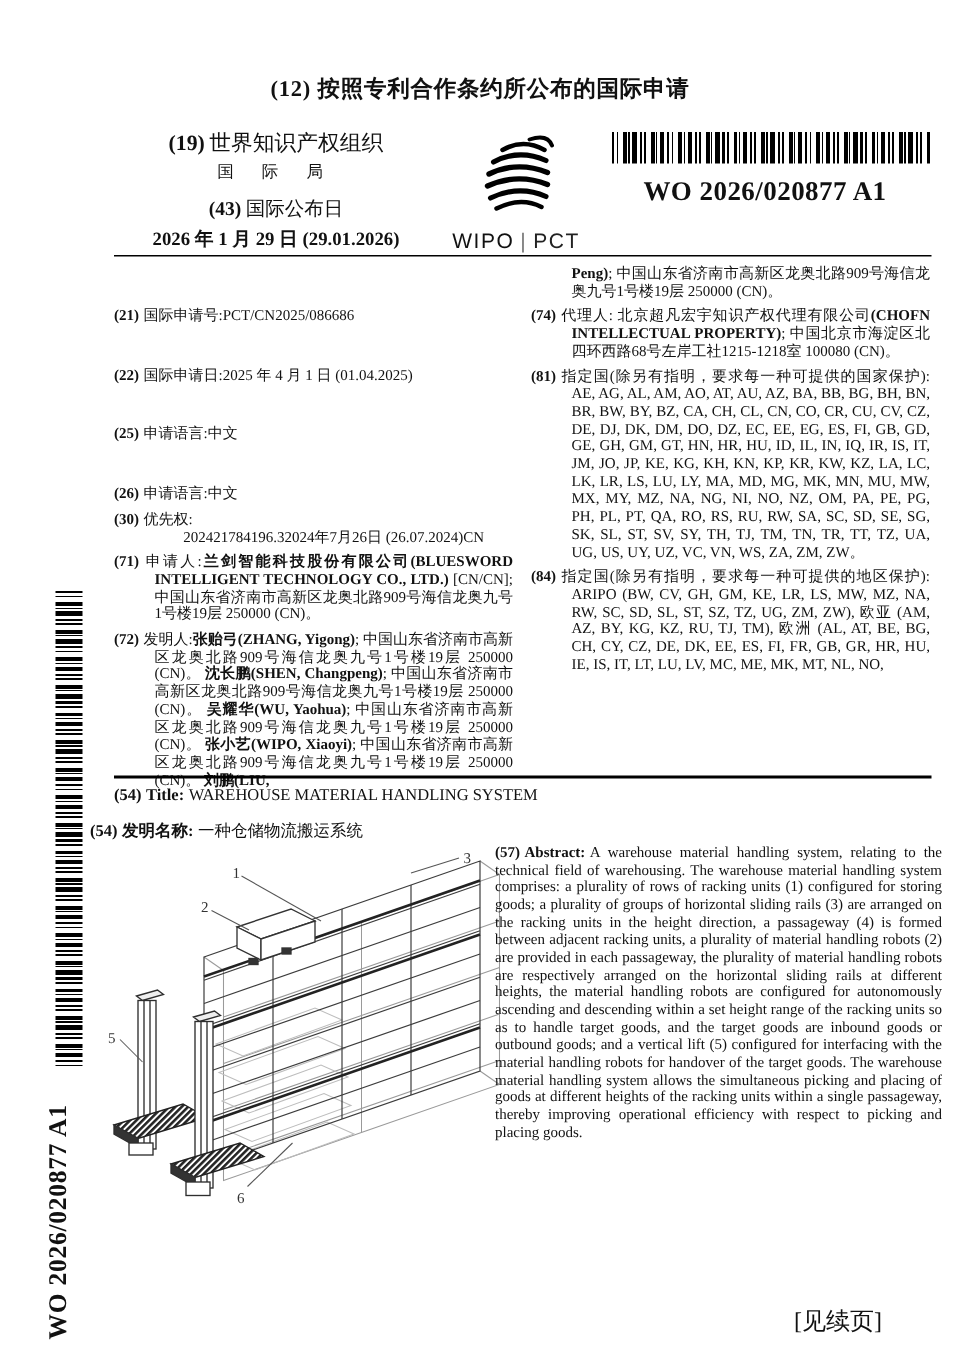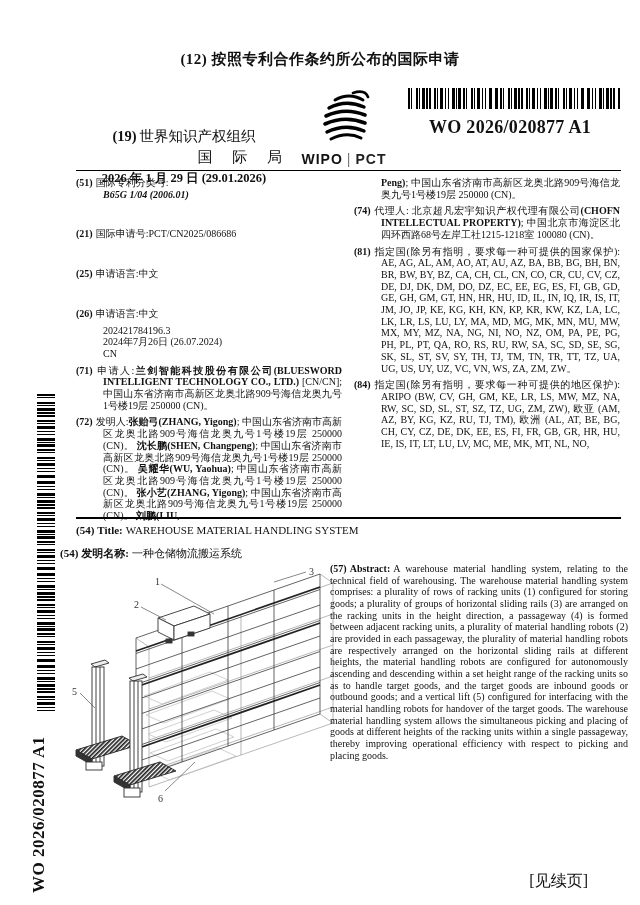--- a/index.html
+++ b/index.html
@@ -13,29 +13,29 @@
   }
   b { font-weight:bold; }
   .doctype {
     position:absolute; top:50px; left:0; width:640px;
     text-align:center; font-size:15px; font-weight:bold;
     letter-spacing:0.5px;
   }
   
   .header { position:absolute; top:86px; left:78px; width:544px; display:flex; }
   .h-left { width:212px; text-align:center; }
-  .h-left .org1 { font-size:14.5px;margin-top:41px; }
-  .h-left .org2 { font-size:15px; letter-spacing:8px; margin-top:2px;text-align:right; }
+  .h-left .org1 { font-size:14.5px; }
+  .h-left .org2 { font-size:11px; letter-spacing:8px; margin-top:2px; }
   .h-left .pubdate-label { font-size:13px; margin-top:8px; }
   .h-left .pubdate-value { font-size:12.5px; font-weight:bold; margin-top:3px; }
   .h-center { width:108px; text-align:center; padding-top:2px; }
   .logo-text { font-family:"Liberation Sans","DejaVu Sans",sans-serif; font-size:14px; margin-top:1px; letter-spacing:1px; }
-  .logo-text .wipo { font-weight:bold; }
+  .logo-text .wipo { font-weight:normal; }
   .logo-text .sep { color:#777; margin:0 4px; font-weight:normal; }
-  .logo-text .pct { font-weight:bold; color:#222; }
+  .logo-text .pct { font-weight:normal; color:#222; }
   .h-right { flex:1; text-align:center; }
   .barcode-h {
     height:21px; margin:2px 2px 8px 10px;
     background-image: repeating-linear-gradient(90deg,
       #000 0 1.5px, #fff 1.5px 3px,
       #000 3px 4.2px, #fff 4.2px 7.5px,
       #000 7.5px 10px, #fff 10px 11px,
       #000 11px 11.8px, #fff 11.8px 13.6px,
       #000 13.6px 16.6px, #fff 16.6px 18.4px);
   }
@@ -45,21 +45,21 @@
   .rule2 { position:absolute; top:517px; left:76px; width:545px; height:2px; background:#000; }
   
   .cols { position:absolute; top:177px; left:76px; width:545px; display:flex; gap:12px; }
   .col { width:266px; font-size:10px; line-height:11.7px; text-align:justify; }
   .item { margin-bottom:5px; }
   .fnum { font-weight:bold; margin-right:3px; }
   .para { padding-left:27px; text-indent:-27px; }
   .para-ind { padding-left:27px; }
   .kv { display:flex; justify-content:flex-start;margin-top:28px; }
   .ipc-val { padding-left:27px; font-weight:bold; font-style:italic; }
-  .prio-row { display:flex; justify-content:center; padding-left:27px;flex-direction:column; }
+  .prio-row { display:flex; justify-content:center; padding-left:27px; }
   
   .title-en { position:absolute; top:524px; left:76px; width:546px; font-size:11px; }
   .title-zh { position:absolute; top:546px; left:60px; width:546px; font-size:11px; }
   
   .abstract {
     position:absolute; top:563px; left:330px; width:298px;
     font-size:10px; line-height:11.65px; text-align:justify;
   }
   
   .barcode-v {
@@ -84,20 +84,21 @@
 </style>
 </head>
 <body>
 
 <div class="doctype">(12) 按照专利合作条约所公布的国际申请</div>
 
 <div class="header">
   <div class="h-left">
     <div class="org1"><b class="fnum">(19)</b><span>世界知识产权组织</span></div>
     <div class="org2">国 际 局</div>
+    <div class="pubdate-label"><b class="fnum">(43)</b><span>国际公布日</span></div>
     <div class="pubdate-value">2026 年 1 月 29 日 (29.01.2026)</div>
   </div>
   <div class="h-center">
     <svg width="62" height="58" viewBox="0 0 62 58">
       <g fill="none" stroke="#000" stroke-linecap="round">
         <path d="M40,5 Q52,1 55,9" stroke-width="2.6"></path>
         <path d="M22,12 Q36,4 50,12" stroke-width="3.0"></path>
         <path d="M16,20 Q33,11 51,19" stroke-width="3.4"></path>
         <path d="M13,28 Q32,19 52,27" stroke-width="3.6"></path>
         <path d="M12,36 Q32,27 52,35" stroke-width="3.6"></path>
@@ -112,48 +113,49 @@
   <div class="h-right">
     <div class="barcode-h"></div>
     <div class="pubno-value">WO 2026/020877 A1</div>
   </div>
 </div>
 
 <div class="rule1"></div>
 
 <div class="cols">
   <div class="col">
-    <div class="item">
-      <div><b class="fnum">(51)</b><span>国际专利分类号:</span></div>
-      <div class="ipc-val">B65G 1/04 (2006.01)</div>
-    </div>
     <div class="item kv">
       <span><b class="fnum">(21)</b><span>国际申请号:</span></span>
       <span>PCT/CN2025/086686</span>
     </div>
     <div class="item kv">
+      <span><b class="fnum">(22)</b><span>国际申请日:</span></span>
+      <span>2025 年 4 月 1 日 (01.04.2025)</span>
+    </div>
+    <div class="item kv">
       <span><b class="fnum">(25)</b><span>申请语言:</span></span>
       <span>中文</span>
     </div>
     <div class="item kv">
       <span><b class="fnum">(26)</b><span>申请语言:</span></span>
       <span>中文</span>
     </div>
     <div class="item">
+      <div><b class="fnum">(30)</b><span>优先权:</span></div>
       <div class="prio-row">
         <span>202421784196.3</span>
         <span>2024年7月26日 (26.07.2024)</span>
         <span>CN</span>
       </div>
     </div>
     <div class="item para">
       <b class="fnum">(71)</b><span>申请人:</span><b>兰剑智能科技股份有限公司(BLUESWORD INTELLIGENT TECHNOLOGY CO., LTD.)</b><span> [CN/CN]; 中国山东省济南市高新区龙奥北路909号海信龙奥九号1号楼19层 250000 (CN)。</span>
     </div>
     <div class="item para">
-      <b class="fnum">(72)</b><span>发明人:</span><b>张贻弓(ZHANG, Yigong)</b><span>; 中国山东省济南市高新区龙奥北路909号海信龙奥九号1号楼19层 250000 (CN)。 </span><b>沈长鹏(SHEN, Changpeng)</b><span>; 中国山东省济南市高新区龙奥北路909号海信龙奥九号1号楼19层 250000 (CN)。 </span><b>吴耀华(WU, Yaohua)</b><span>; 中国山东省济南市高新区龙奥北路909号海信龙奥九号1号楼19层 250000 (CN)。 </span><b>张小艺(ZHANG, Yigong)</b><span>; 中国山东省济南市高新区龙奥北路909号海信龙奥九号1号楼19层 250000 (CN)。 </span><b>刘鹏(LIU,</b>
+      <b class="fnum">(72)</b><span>发明人:</span><b>张贻弓(ZHANG, Yigong)</b><span>; 中国山东省济南市高新区龙奥北路909号海信龙奥九号1号楼19层 250000 (CN)。 </span><b>沈长鹏(SHEN, Changpeng)</b><span>; 中国山东省济南市高新区龙奥北路909号海信龙奥九号1号楼19层 250000 (CN)。 </span><b>吴耀华(WU, Yaohua)</b><span>; 中国山东省济南市高新区龙奥北路909号海信龙奥九号1号楼19层 250000 (CN)。 </span><b>张小艺(WIPO, Xiaoyi)</b><span>; 中国山东省济南市高新区龙奥北路909号海信龙奥九号1号楼19层 250000 (CN)。 </span><b>刘鹏(LIU,</b>
     </div>
   </div>
 
   <div class="col">
     <div class="item para-ind">
       <b>Peng)</b><span>; 中国山东省济南市高新区龙奥北路909号海信龙奥九号1号楼19层 250000 (CN)。</span>
     </div>
     <div class="item para">
       <b class="fnum">(74)</b><span>代理人:</span><span> 北京超凡宏宇知识产权代理有限公司</span><b>(CHOFN INTELLECTUAL PROPERTY)</b><span>; 中国北京市海淀区北四环西路68号左岸工社1215-1218室 100080 (CN)。</span>
     </div>

